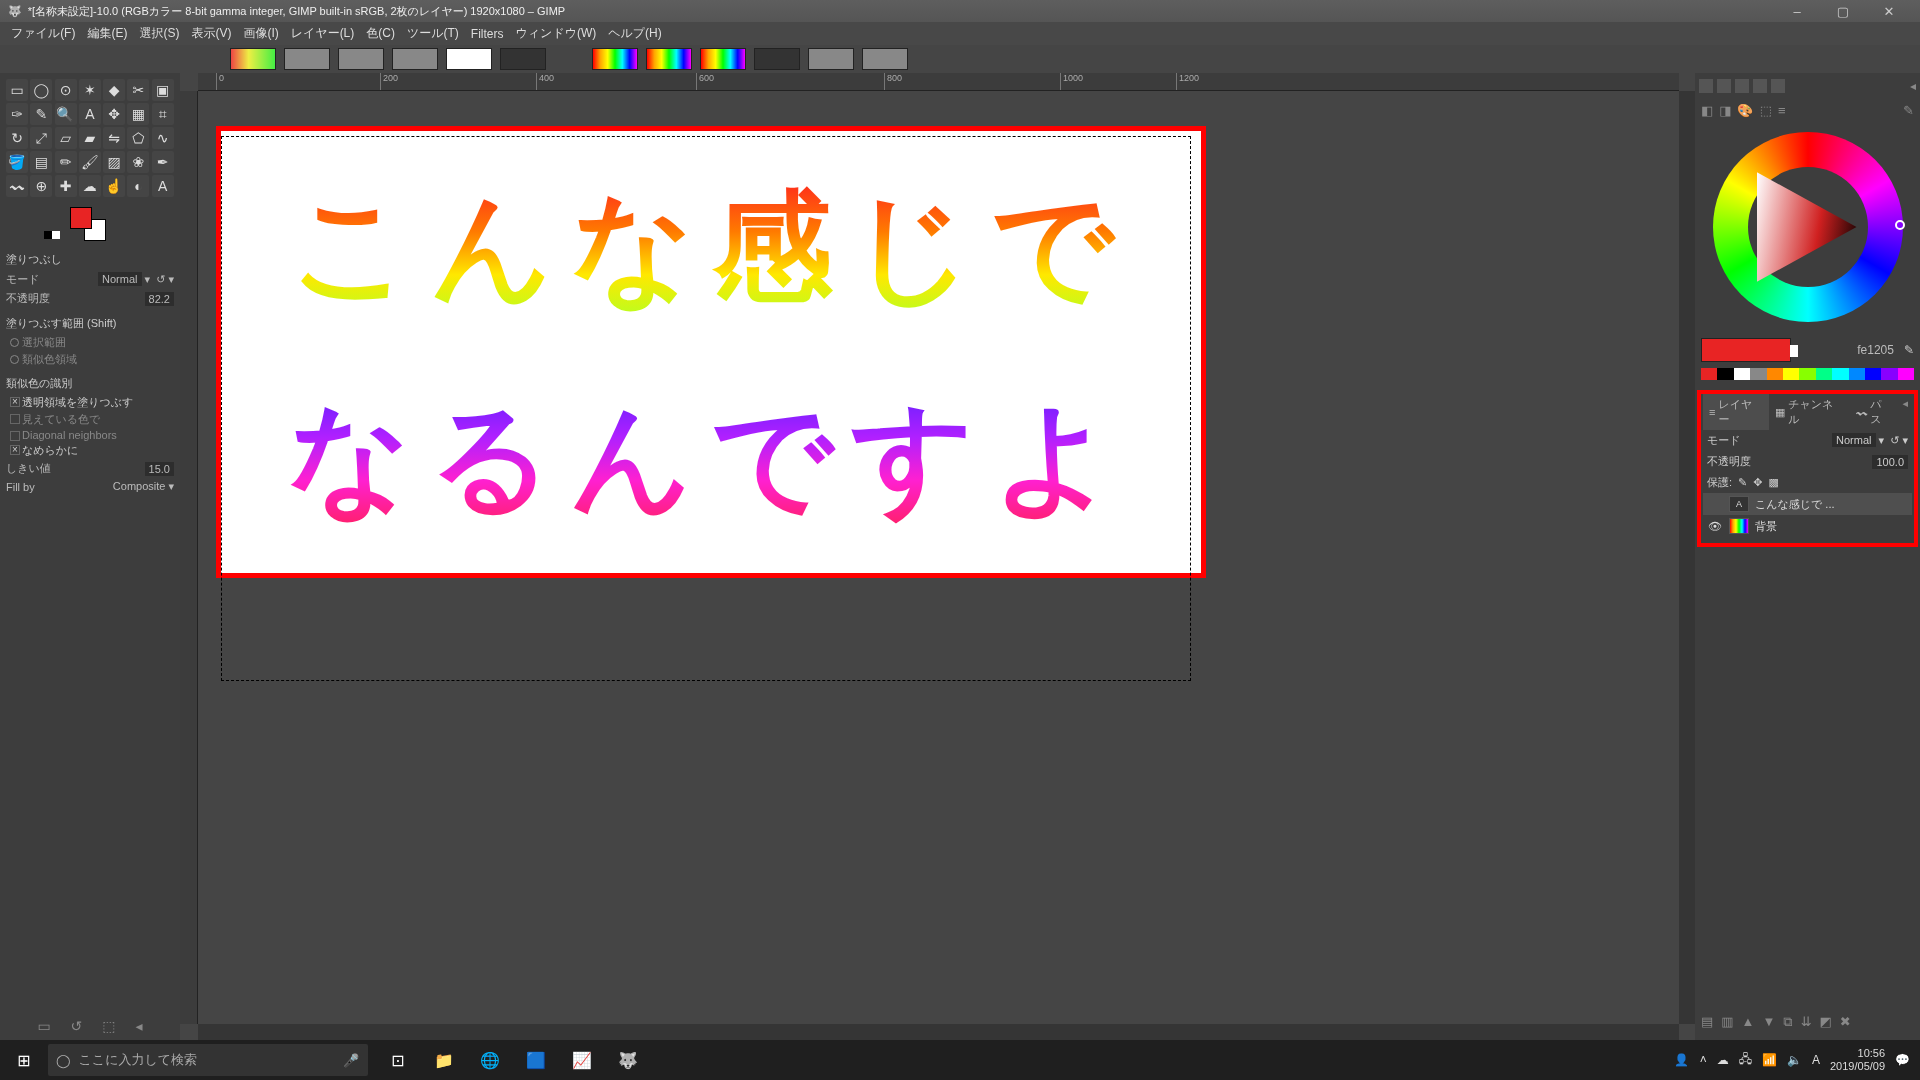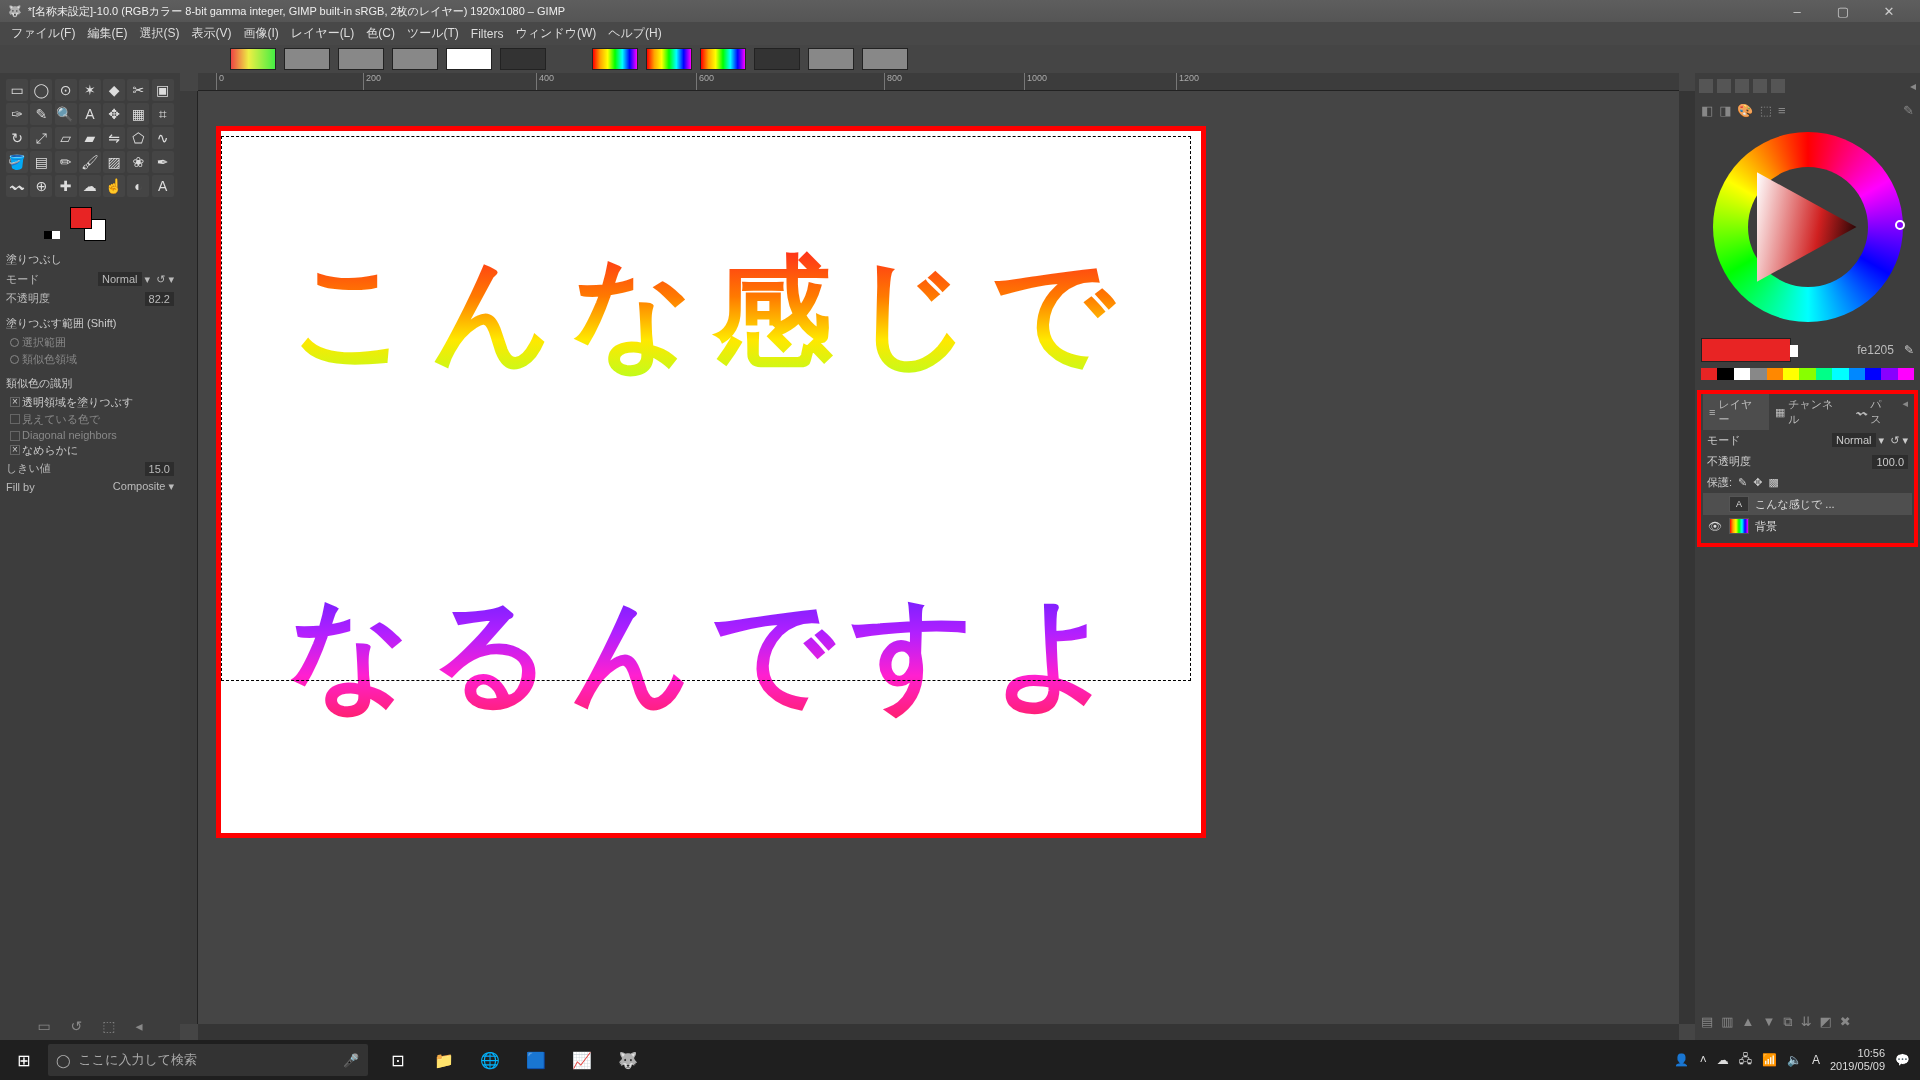--- a/index.html
+++ b/index.html
@@ -40,21 +40,21 @@
 .chk-row::before{content:'';position:absolute;left:4px;top:3px;width:8px;height:8px;border:1px solid #666;}
 .chk-row.on::before{content:'×';font-size:10px;line-height:8px;text-align:center;color:#ccc;}
 .left-tabs{display:flex;gap:20px;padding:6px 10px;margin-top:auto;justify-content:center;color:#888;font-size:14px;}
 
 .center { flex:1; display:flex; flex-direction:column; position:relative; background:#454545; }
 .ruler-h { height:18px; background:#3c3c3c; border-bottom:1px solid #222; position:relative; margin-left:18px; margin-right:16px; overflow:hidden; font-size:9px; color:#aaa; }
 .ruler-h .tick{position:absolute;top:0;height:18px;border-left:1px solid #777;padding-left:2px;}
 .canvas-wrap { flex:1; display:flex; }
 .ruler-v { width:18px; background:#3c3c3c; border-right:1px solid #222; }
 .canvas-area { flex:1; background:#454545; position:relative; overflow:hidden; }
-.red-frame { position:absolute; left:18px; top:35px; width:990px; height:712px; border:5px solid #ff0000; background:#fff; }
+.red-frame { position:absolute; left:18px; top:35px; width:990px; height:452px; border:5px solid #ff0000; background:#fff; }
 .sel-border { position:absolute; left:23px; top:45px; width:970px; height:545px; border:1px dashed #000; pointer-events:none; }
 .canvas-txt { position:absolute; inset:8px 10px; display:flex; flex-direction:column; justify-content:space-around; }
 .canvas-line { font-size:120px; font-weight:bold; font-family:'Yu Gothic','Meiryo',sans-serif; letter-spacing:18px; line-height:1.2; text-align:center; white-space:nowrap; }
 .l1{background:linear-gradient(180deg,#ff2020 0%,#ff7a00 40%,#ffe800 70%,#b8ff20 100%);-webkit-background-clip:text;background-clip:text;color:transparent;}
 .l2{background:linear-gradient(180deg,#20ff70 0%,#00e0c0 40%,#20b0ff 70%,#2060ff 100%);-webkit-background-clip:text;background-clip:text;color:transparent;}
 .l3{background:linear-gradient(180deg,#6020ff 0%,#b020ff 35%,#ff20d0 65%,#ff2060 100%);-webkit-background-clip:text;background-clip:text;color:transparent;font-family:Liberation Serif, serif;}
 .scroll-h{height:16px;background:#353535;margin-left:18px;margin-right:16px;}
 .scroll-v{width:16px;background:#353535;}
 
 .right-panel { width:225px; background:#3d3d3d; display:flex; flex-direction:column; }
@@ -231,25 +231,25 @@
       <span>▭</span>
       <span>↺</span>
       <span>⬚</span>
       <span>◂</span>
     </div>
   </div>
 
   <div class="center">
     <div class="ruler-h">
       <span class="tick" style="left:18px">0</span>
-      <span class="tick" style="left:165px">200</span>
+      <span class="tick" style="left:182px">200</span>
       <span class="tick" style="left:338px">400</span>
       <span class="tick" style="left:498px">600</span>
       <span class="tick" style="left:686px">800</span>
-      <span class="tick" style="left:826px">1000</span>
+      <span class="tick" style="left:862px">1000</span>
       <span class="tick" style="left:978px">1200</span>
     </div>
     <div class="canvas-wrap">
       <div class="ruler-v"></div>
       <div class="canvas-area">
         <div class="red-frame">
           <div class="canvas-txt">
             <div class="canvas-line l1">こんな感じで</div>
             <div class="canvas-line l3">なるんですよ</div>
           </div>

